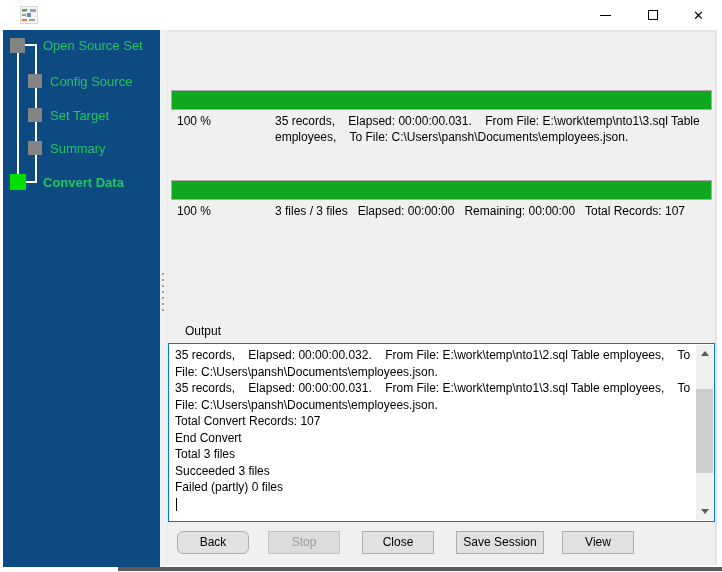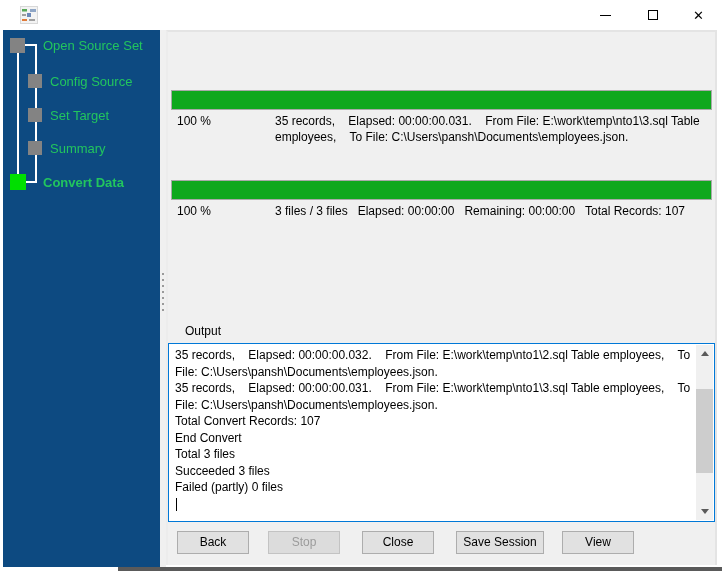--- a/index.html
+++ b/index.html
@@ -57,21 +57,21 @@
   .caret { display:inline-block; width:1px; height:13px; background:#000; vertical-align:text-bottom; margin-left:1px; }
   .scrollbar { position:absolute; top:1px; right:1px; bottom:1px; width:17px; background:#f0f0f0; }
   .sb-btn { position:absolute; left:0; width:17px; height:17px; display:flex; align-items:center; justify-content:center; }
   .sb-up { top:0; } .sb-down { bottom:0; }
   .tri-up { width:0; height:0; border-left:4px solid transparent; border-right:4px solid transparent; border-bottom:5px solid #5a5a5a; }
   .tri-down { width:0; height:0; border-left:4px solid transparent; border-right:4px solid transparent; border-top:5px solid #5a5a5a; }
   .sb-thumb { position:absolute; left:0; top:44px; width:17px; height:84px; background:#cdcdcd; }
   
   .btn { position:absolute; top:499px; height:23px; background:#e1e1e1; border:1px solid #adadad;
          font-family:"Liberation Sans", sans-serif; font-size:12px; color:#000; text-align:center; line-height:21px; cursor:default; }
-  #b-back { left:9px;  width:72px; }
+  #b-back { left:9px;  width:72px;border-radius:6px; }
   #b-stop { left:100px; width:72px; background:#dcdcdc; border-color:#c3c3c3; color:#9b9b9b; }
   #b-close { left:194px; width:72px; }
   #b-save { left:288px; width:88px; }
   #b-view { left:394px; width:72px; }
   
   .bottom-edge { position:absolute; left:118px; top:567px; width:604px; height:4px; background:#5a5a5a; }
 </style>
 </head>
 <body>
 

